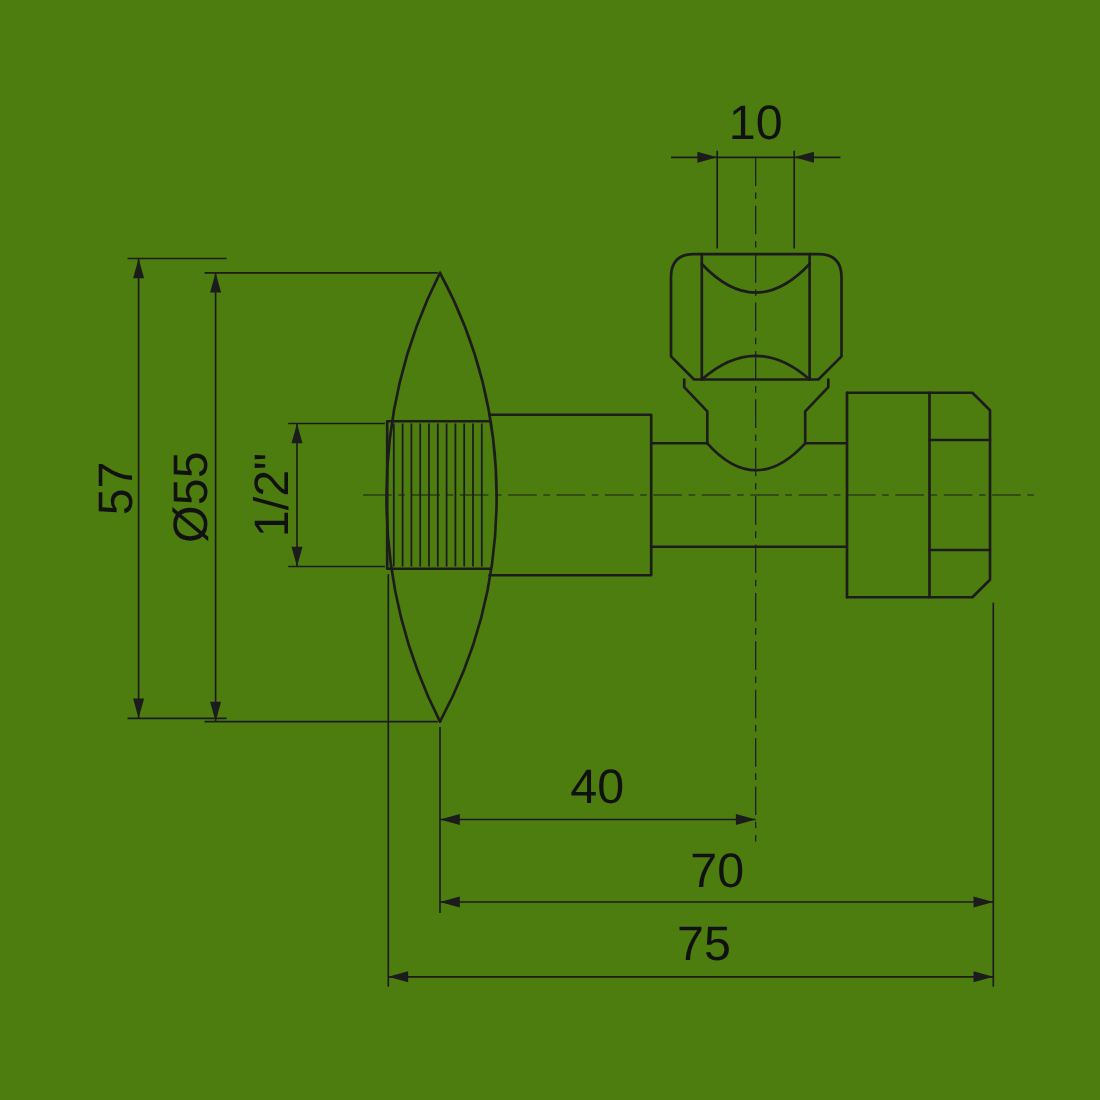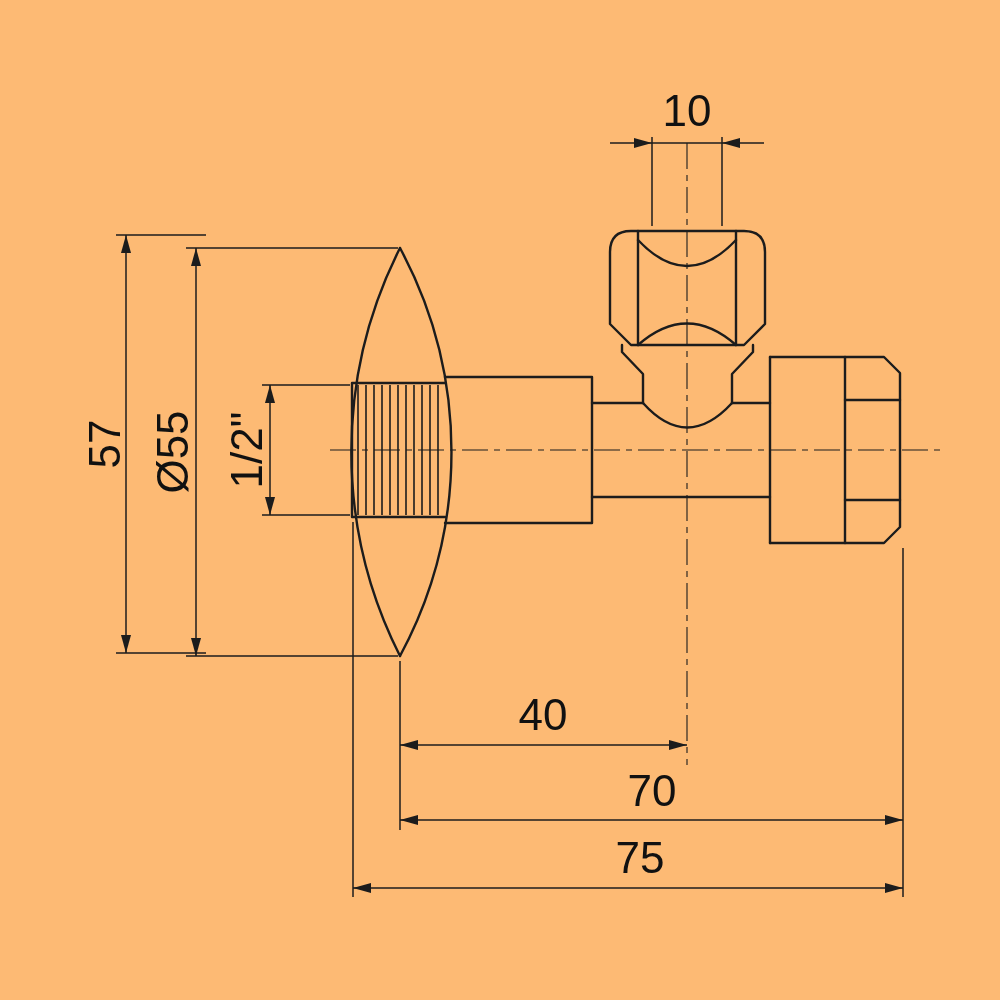--- a/index.html
+++ b/index.html
@@ -5,21 +5,21 @@
   html, body {
     margin: 0;
     padding: 0;
     background: #ffffff;
     font-family: "Liberation Sans", sans-serif;
   }
   .canvas {
     position: relative;
     width: 1000px;
     height: 1000px;
-    background: #fdba74;
+    background: #4d7c0f;
     overflow: hidden;
   }
   svg { display: block; }
   .obj {
     stroke: #1c1c1c;
     stroke-width: 2.4;
     fill: none;
     stroke-linecap: round;
     stroke-linejoin: round;
   }

